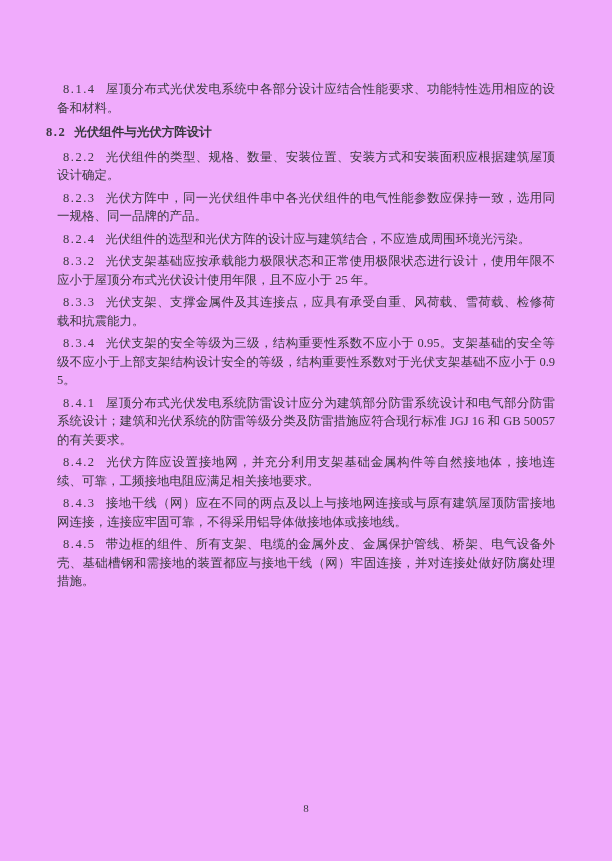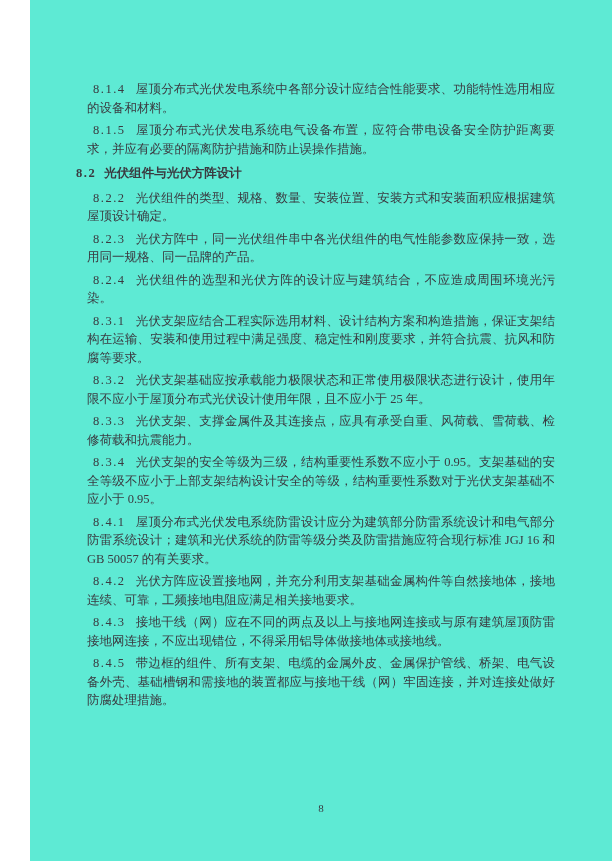--- a/index.html
+++ b/index.html
@@ -13,22 +13,21 @@
     position: relative;
     overflow: hidden;
     font-family: "Liberation Serif", "DejaVu Serif", serif;
     color: #3a3a40;
   }
   .page {
     position: absolute;
     inset: 0;
     box-sizing: border-box;
     padding: 80px 57px 0 57px;
-    background: #5eead4;
-    margin-left: 30px;
+    background: #f0abfc;
   }
   .doc-body p {
     margin: 0 0 4px 0;
     font-size: 12.5px;
     line-height: 18.5px;
     text-align: justify;
     text-indent: 6px;
     word-break: break-all;
   }
   .doc-body p.heading {
@@ -53,28 +52,26 @@
     font-size: 11px;
     color: #3a3a40;
   }
 </style>
 </head>
 <body>
 
 <main class="page">
   <div class="doc-body" id="doc-body">
       <p class="para"><span class="num">8.1.4</span><span class="txt">屋顶分布式光伏发电系统中各部分设计应结合性能要求、功能特性选用相应的设备和材料。</span></p>
-      <p class="para"><span class="num">8.1.5</span><span class="txt">屋顶分布式光伏发电系统电气设备布置，应符合带电设备安全防护距离要求，并应有必要的隔离防护措施和防止误操作措施。</span></p>
       <p class="heading"><span class="num">8.2</span><span class="txt">光伏组件与光伏方阵设计</span></p>
       <p class="para"><span class="num">8.2.2</span><span class="txt">光伏组件的类型、规格、数量、安装位置、安装方式和安装面积应根据建筑屋顶设计确定。</span></p>
       <p class="para"><span class="num">8.2.3</span><span class="txt">光伏方阵中，同一光伏组件串中各光伏组件的电气性能参数应保持一致，选用同一规格、同一品牌的产品。</span></p>
       <p class="para"><span class="num">8.2.4</span><span class="txt">光伏组件的选型和光伏方阵的设计应与建筑结合，不应造成周围环境光污染。</span></p>
-      <p class="para"><span class="num">8.3.1</span><span class="txt">光伏支架应结合工程实际选用材料、设计结构方案和构造措施，保证支架结构在运输、安装和使用过程中满足强度、稳定性和刚度要求，并符合抗震、抗风和防腐等要求。</span></p>
       <p class="para"><span class="num">8.3.2</span><span class="txt">光伏支架基础应按承载能力极限状态和正常使用极限状态进行设计，使用年限不应小于屋顶分布式光伏设计使用年限，且不应小于 25 年。</span></p>
       <p class="para"><span class="num">8.3.3</span><span class="txt">光伏支架、支撑金属件及其连接点，应具有承受自重、风荷载、雪荷载、检修荷载和抗震能力。</span></p>
       <p class="para"><span class="num">8.3.4</span><span class="txt">光伏支架的安全等级为三级，结构重要性系数不应小于 0.95。支架基础的安全等级不应小于上部支架结构设计安全的等级，结构重要性系数对于光伏支架基础不应小于 0.95。</span></p>
       <p class="para"><span class="num">8.4.1</span><span class="txt">屋顶分布式光伏发电系统防雷设计应分为建筑部分防雷系统设计和电气部分防雷系统设计；建筑和光伏系统的防雷等级分类及防雷措施应符合现行标准 JGJ 16 和 GB 50057 的有关要求。</span></p>
       <p class="para"><span class="num">8.4.2</span><span class="txt">光伏方阵应设置接地网，并充分利用支架基础金属构件等自然接地体，接地连续、可靠，工频接地电阻应满足相关接地要求。</span></p>
-      <p class="para"><span class="num">8.4.3</span><span class="txt">接地干线（网）应在不同的两点及以上与接地网连接或与原有建筑屋顶防雷接地网连接，不应出现错位，不得采用铝导体做接地体或接地线。</span></p>
+      <p class="para"><span class="num">8.4.3</span><span class="txt">接地干线（网）应在不同的两点及以上与接地网连接或与原有建筑屋顶防雷接地网连接，连接应牢固可靠，不得采用铝导体做接地体或接地线。</span></p>
       <p class="para"><span class="num">8.4.5</span><span class="txt">带边框的组件、所有支架、电缆的金属外皮、金属保护管线、桥架、电气设备外壳、基础槽钢和需接地的装置都应与接地干线（网）牢固连接，并对连接处做好防腐处理措施。</span></p>
     </div>
   <div class="page-number">8</div>
 </main>
 
 </body></html>

